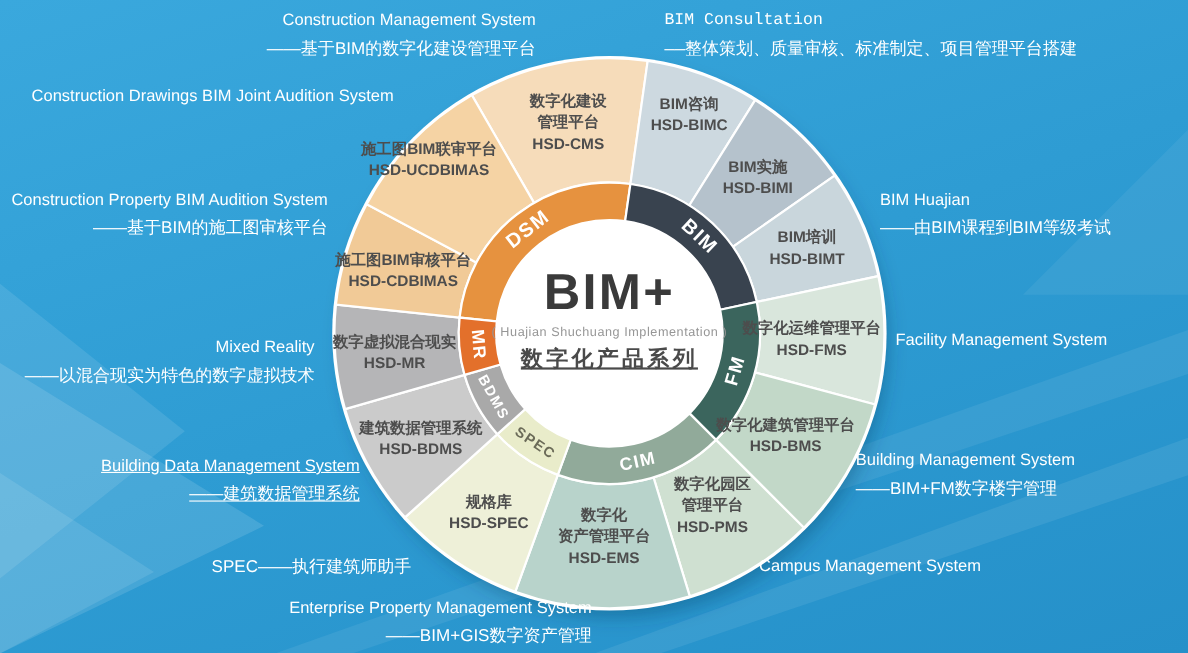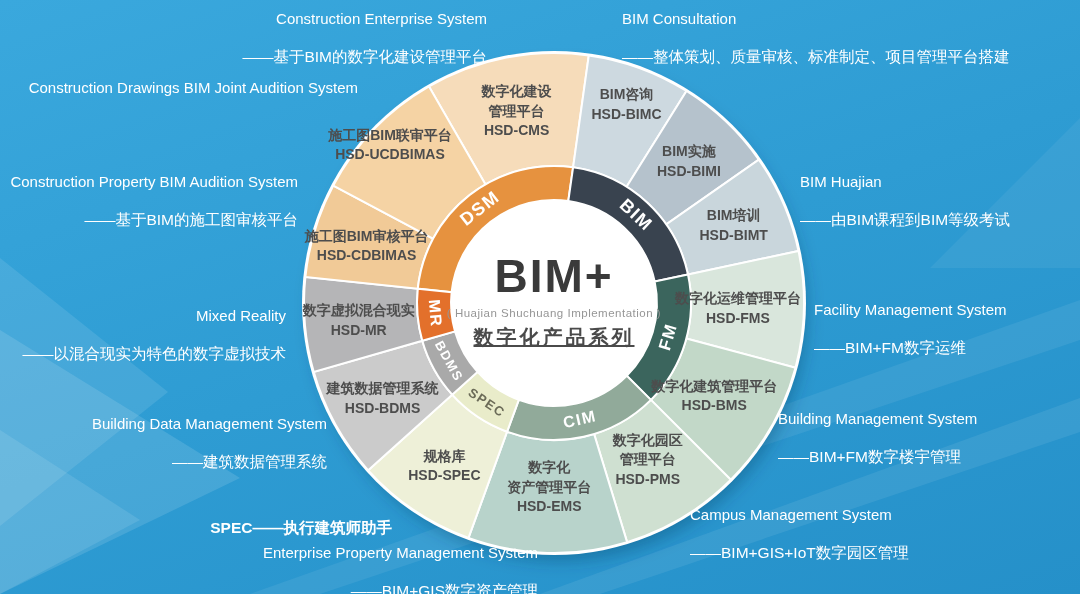--- a/index.html
+++ b/index.html
@@ -2,37 +2,37 @@
 <html><head>
 <meta charset="utf-8">
 <style>
   html,body{margin:0;padding:0;background:#1e2a33;}
   .stage{
     position:relative;width:1080px;height:594px;overflow:hidden;
     background:linear-gradient(160deg,#3aa8dd 0%,#2e9cd3 50%,#2590c9 100%);
     font-family:"Liberation Sans",sans-serif;
   }
   .stage svg{position:absolute;left:0;top:0;}
-  .center-label{position:absolute;left:404px;top:241px;width:300px;text-align:center;pointer-events:none;margin-top:11px;}
+  .center-label{position:absolute;left:404px;top:241px;width:300px;text-align:center;pointer-events:none;}
   .bim-title{font-size:46px;font-weight:bold;color:#3a3a3a;letter-spacing:2px;line-height:48px;}
   .sub-en{margin-top:7px;font-size:11.5px;color:#969696;letter-spacing:0.5px;}
   .sub-zh{margin-top:5px;font-size:20px;color:#4a4a4a;letter-spacing:3px;font-weight:bold;text-decoration:underline;}
   .callout{position:absolute;color:#ffffff;white-space:nowrap;}
   .callout .en{font-size:15px;line-height:20px;}
-  .callout .zh{font-size:15.5px;line-height:20px;margin-top:18px;}
+  .callout .zh{font-size:15.5px;line-height:20px;margin-top:6px;}
   .callout.left{text-align:right;}
   .callout.right{text-align:left;}
   .c-l1{right:593px;top:9px;}
   .c-l2{right:722px;top:78px;}
   .c-l3{right:782px;top:172px;}
   .c-l4{right:794px;top:306px;}
-  .c-l5{right:753px;top:414px;}
-  .c-l6{right:688px;top:500px;font-weight:bold;}
+  .c-l5{right:753px;top:414px;text-decoration:underline;}
+  .c-l6{right:706px;top:500px;}
   .c-l7{right:542px;top:543px;}
-  .c-r1{left:622px;top:9px;}
+  .c-r1{left:604px;top:9px;font-family:Liberation Mono, monospace;}
   .c-r2{left:740px;top:78px;}
   .c-r3{left:800px;top:172px;}
   .c-r4{left:814px;top:300px;}
   .c-r5{left:778px;top:409px;}
   .c-r6{left:690px;top:505px;}
 </style>
 </head>
 <body>
 
 <div class="stage">
@@ -97,21 +97,21 @@
       <text x="435.0" y="318.4" text-anchor="middle" fill="#ffffff" font-size="16" font-weight="bold" letter-spacing="1.5" transform="rotate(85.0 435.0 313.4)">MR</text>
     </svg>
 
   <div class="center-label">
     <div class="bim-title">BIM+</div>
     <div class="sub-en">( Huajian Shuchuang Implementation )</div>
     <div class="sub-zh">数字化产品系列</div>
   </div>
 
   <div class="callout left c-l1">
-    <div class="en">Construction Enterprise System</div>
+    <div class="en">Construction Management System</div>
     <div class="zh">——基于BIM的数字化建设管理平台</div>
   </div>
   <div class="callout left c-l2">
     <div class="en">Construction Drawings BIM Joint Audition System</div>
   </div>
   <div class="callout left c-l3">
     <div class="en">Construction Property BIM Audition System</div>
     <div class="zh">——基于BIM的施工图审核平台</div>
   </div>
   <div class="callout left c-l4">
@@ -133,24 +133,22 @@
   <div class="callout right c-r1">
     <div class="en">BIM Consultation</div>
     <div class="zh">——整体策划、质量审核、标准制定、项目管理平台搭建</div>
   </div>
   <div class="callout right c-r3">
     <div class="en">BIM Huajian</div>
     <div class="zh">——由BIM课程到BIM等级考试</div>
   </div>
   <div class="callout right c-r4">
     <div class="en">Facility Management System</div>
-    <div class="zh">——BIM+FM数字运维</div>
   </div>
   <div class="callout right c-r5">
     <div class="en">Building Management System</div>
     <div class="zh">——BIM+FM数字楼宇管理</div>
   </div>
   <div class="callout right c-r6">
     <div class="en">Campus Management System</div>
-    <div class="zh">——BIM+GIS+IoT数字园区管理</div>
   </div>
 
 </div>
 
 </body></html>

